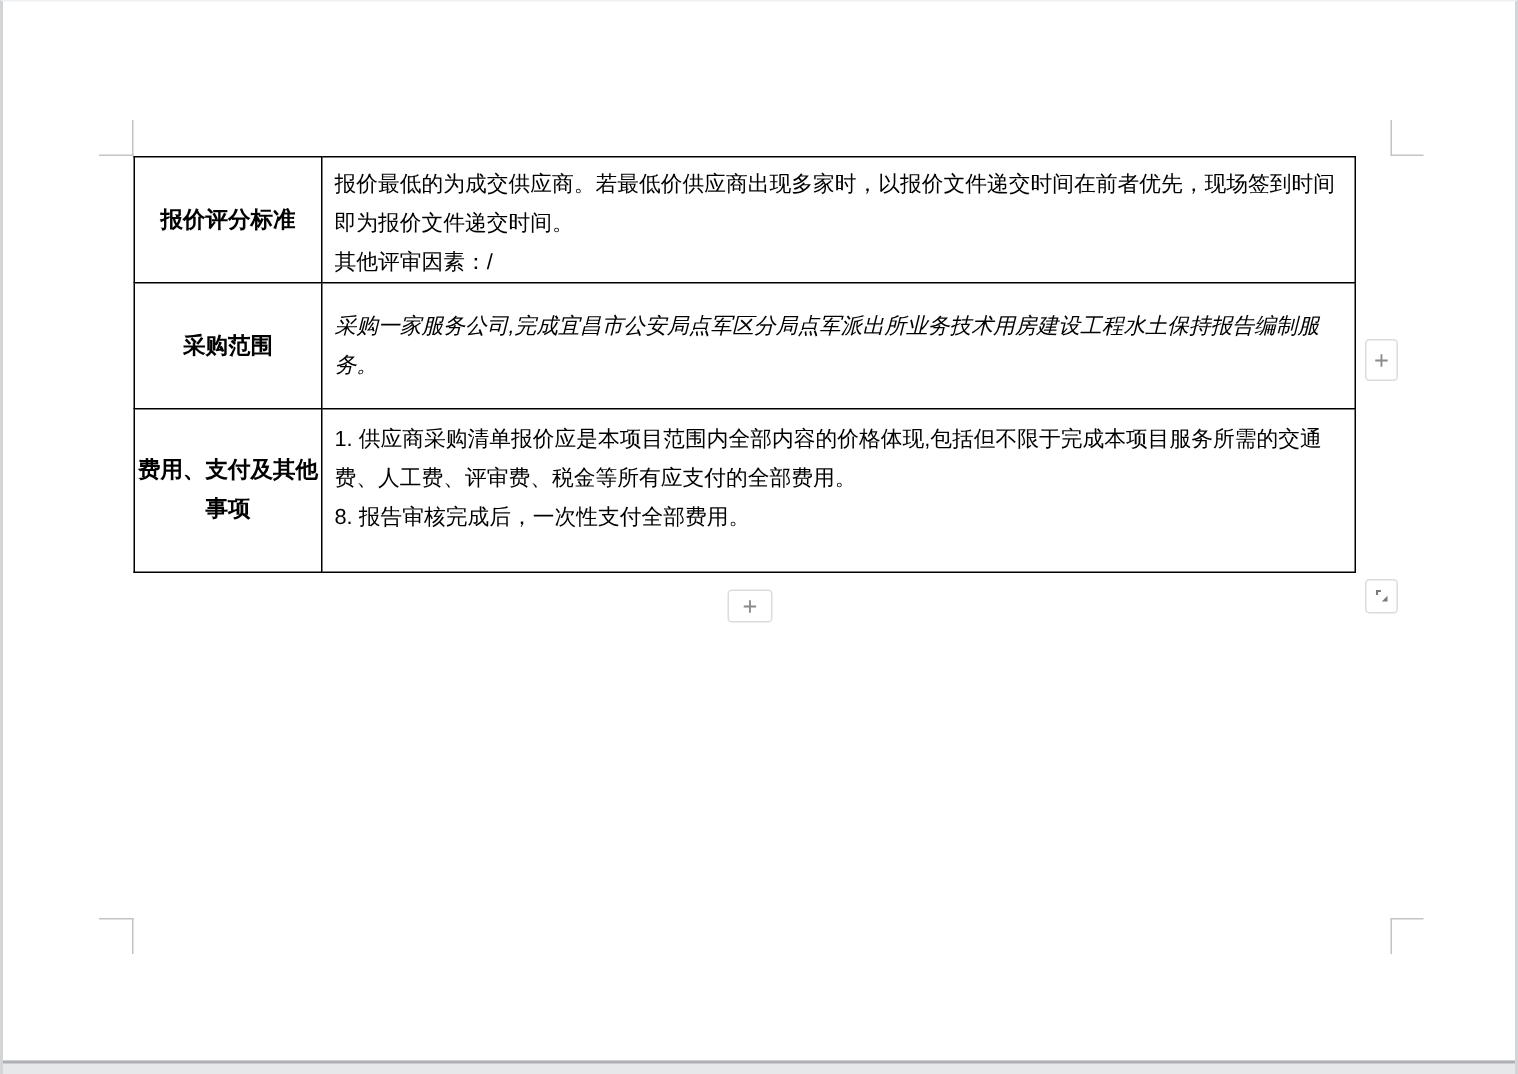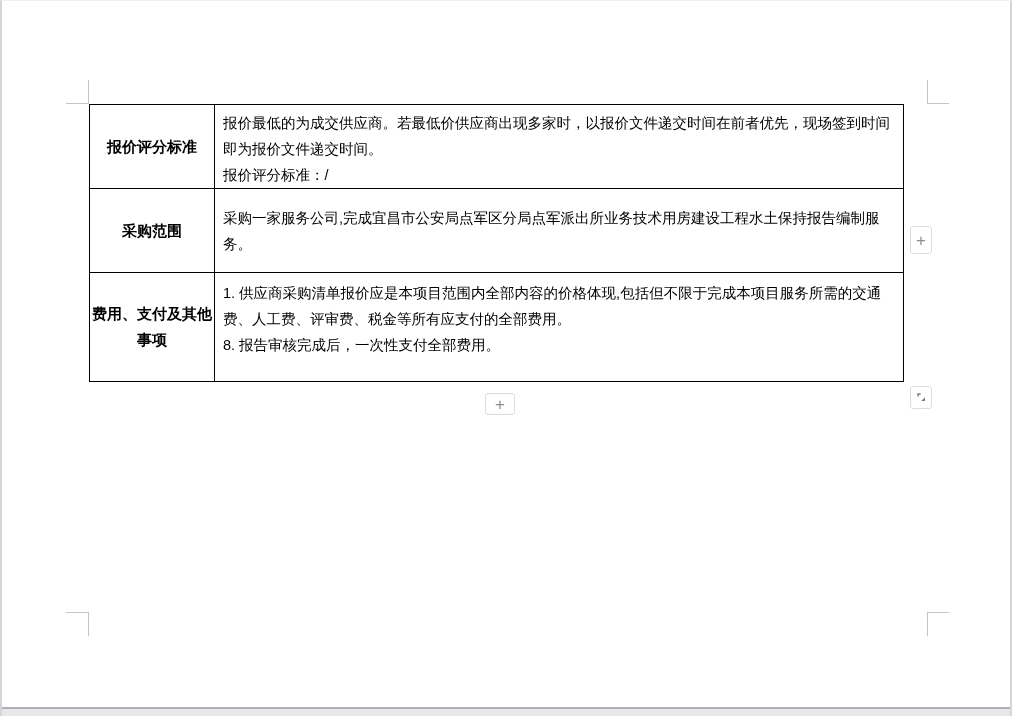--- a/index.html
+++ b/index.html
@@ -54,21 +54,21 @@
     font-weight:bold;font-size:15px;line-height:26px;
     padding:0 2px;
   }
   td.content-cell{
     font-size:14.5px;line-height:26px;
     padding:0 4px 0 8px;
   }
   td.content-cell p{margin:0;}
   tr.r1{height:83px;} tr.r2{height:84px;} tr.r3{height:109px;}
   tr.r1 td.content-cell{vertical-align:top;padding-top:5px;}
-  tr.r2 td.content-cell{vertical-align:middle;}
+  tr.r2 td.content-cell{vertical-align:middle;font-style:italic;}
   tr.r3 td.content-cell{vertical-align:top;padding-top:7px;}
   
   .handle{
     position:absolute;background:#ffffff;
     border:1px solid var(--control-border);border-radius:3px;
     color:var(--control-glyph);
     display:flex;align-items:center;justify-content:center;
     font-size:17px;font-weight:400;line-height:1;
     box-sizing:border-box;padding:0;cursor:pointer;
     font-family:"Liberation Sans","DejaVu Sans",sans-serif;
@@ -97,21 +97,21 @@
         <col class="c1">
         <col class="c2">
       </colgroup>
     <tbody>
         <tr class="r1">
       <td class="label-cell">
         <span>报价评分标准</span>
       </td>
       <td class="content-cell">
         <p>报价最低的为成交供应商。若最低价供应商出现多家时，以报价文件递交时间在前者优先，现场签到时间即为报价文件递交时间。</p>
-        <p>报价评分标准：/</p>
+        <p>其他评审因素：/</p>
       </td>
     </tr>
     <tr class="r2">
       <td class="label-cell">
         <span>采购范围</span>
       </td>
       <td class="content-cell">
         <p>采购一家服务公司,完成宜昌市公安局点军区分局点军派出所业务技术用房建设工程水土保持报告编制服务。</p>
       </td>
     </tr>

